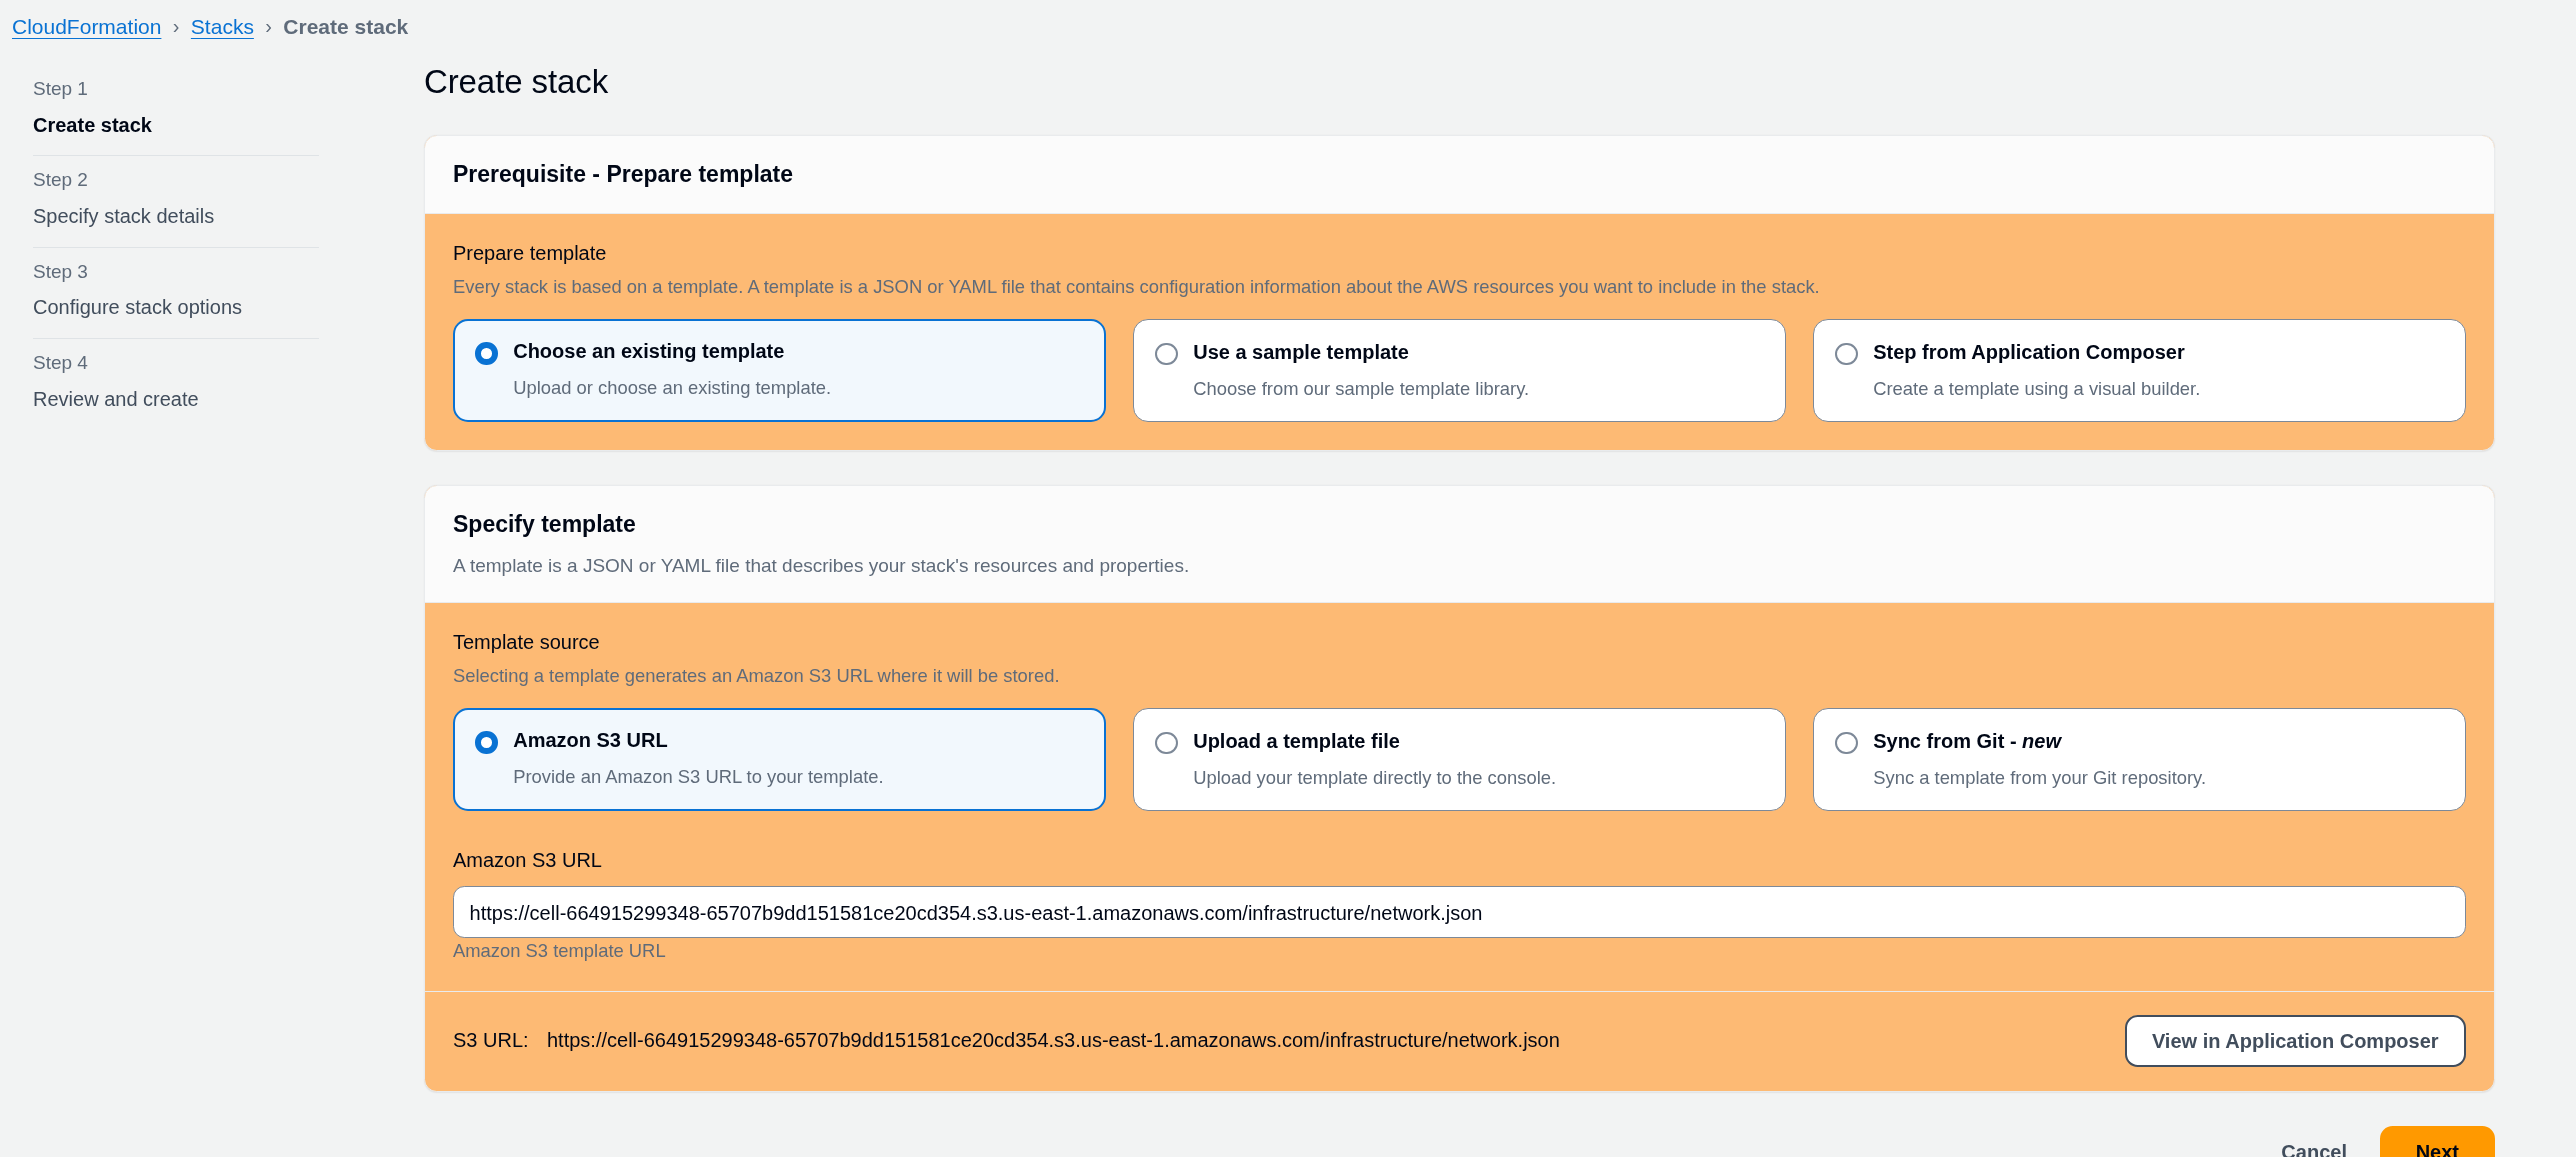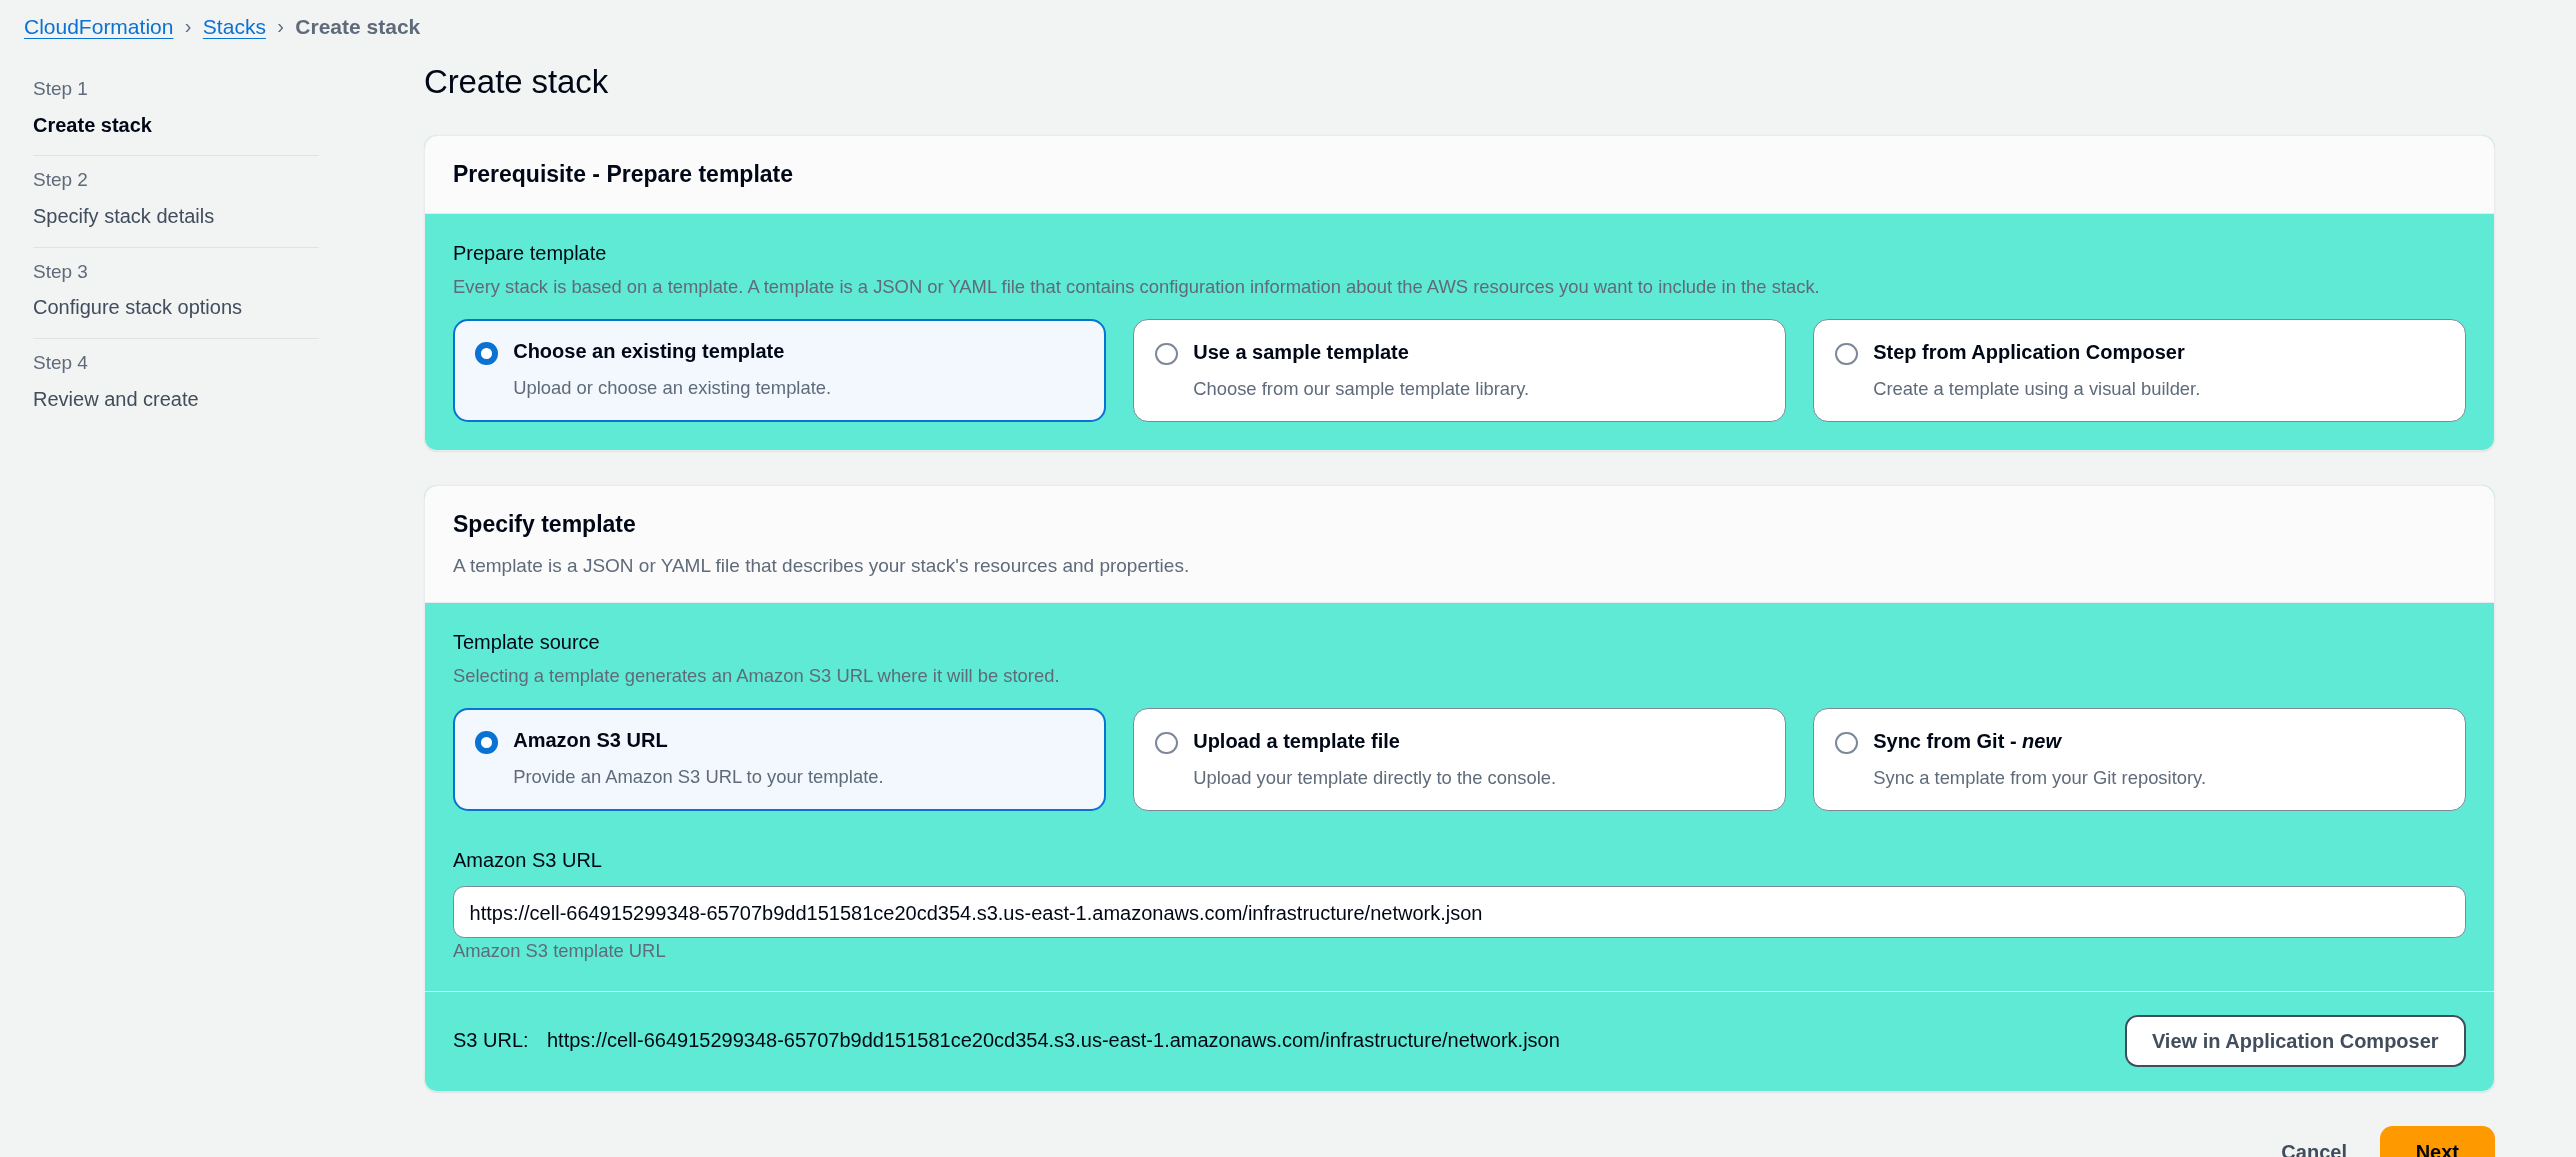--- a/index.html
+++ b/index.html
@@ -17,21 +17,21 @@
     position: relative;
     width: 2576px;
     height: 1157px;
     background: #f2f3f3;
   }
 
   
   .breadcrumb {
     position: absolute;
     top: 14px;
-    left: 24px;
+    left: 12px;
     display: flex;
     gap: 10px;
     font-size: 21px;
     line-height: 1.2;
   }
   .crumb-link {
     color: #0972d3;
     text-decoration: underline;
     text-underline-offset: 3.5px;
     text-decoration-thickness: 1.4px;
@@ -90,21 +90,21 @@
     font-size: 33px;
     font-weight: 400;
     color: #000716;
     line-height: 1.25;
     letter-spacing: -0.1px;
     margin-bottom: 33px;
   }
 
   
   .panel {
-    background: #5eead4;
+    background: #fdba74;
     border: 1.4px solid #e9ebed;
     border-radius: 12.7px;
     box-shadow: 0 0.7px 1.4px rgba(0,7,22,.07);
     margin-bottom: 34px;
     overflow: hidden;
   }
   .panel-header {
     background: #fbfbfb;
     border-bottom: 1.4px solid #e9ebed;
     padding: 24px 28px 22.6px 28px;

